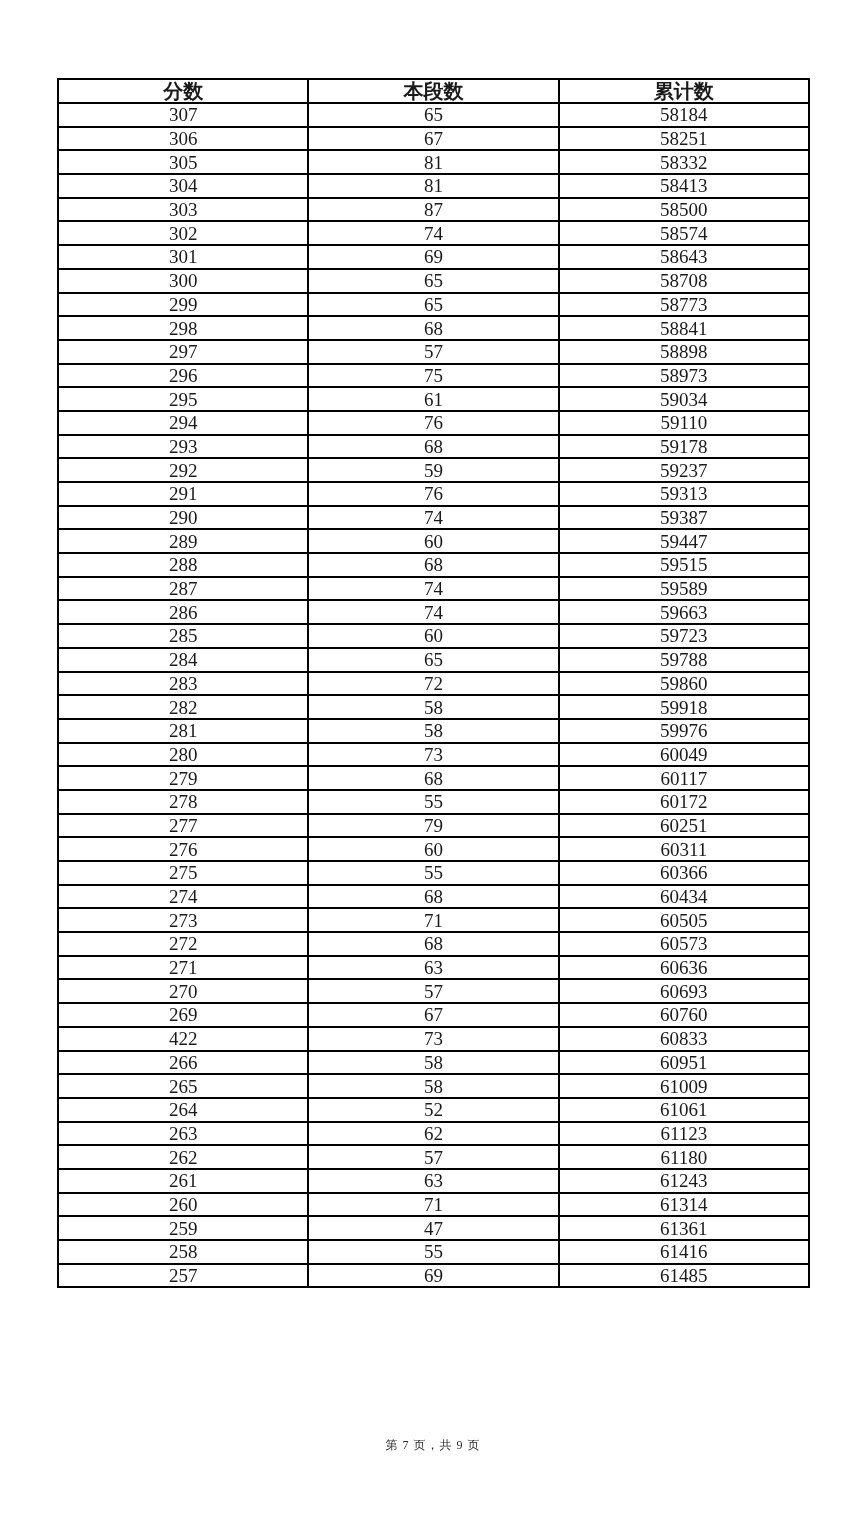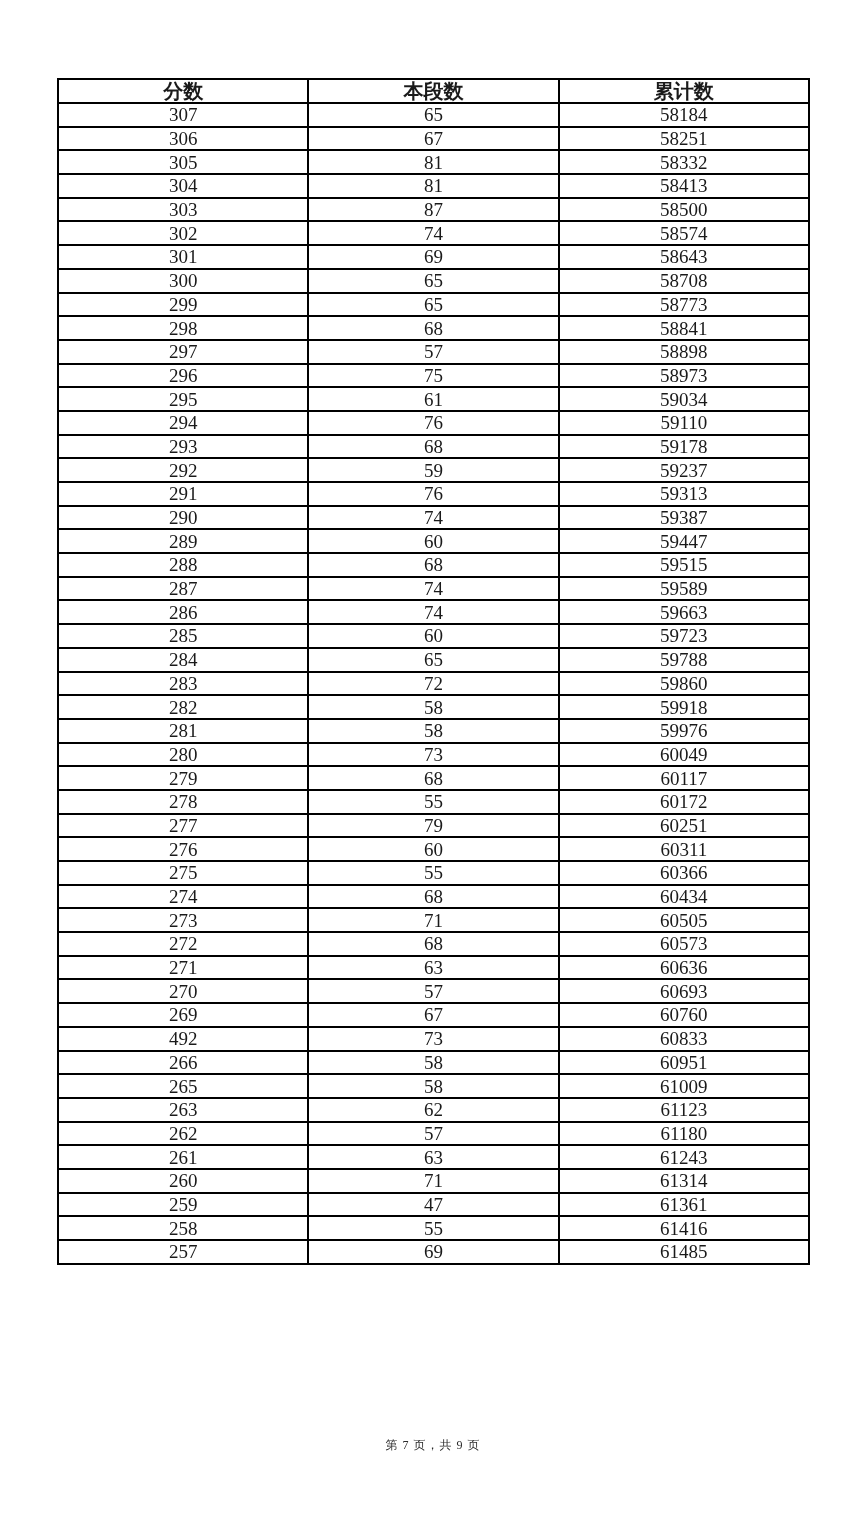--- a/index.html
+++ b/index.html
@@ -258,35 +258,40 @@
           <td>270</td>
           <td>57</td>
           <td>60693</td>
         </tr>
         <tr>
           <td>269</td>
           <td>67</td>
           <td>60760</td>
         </tr>
         <tr>
-          <td>492</td>
+          <td>422</td>
           <td>73</td>
           <td>60833</td>
         </tr>
         <tr>
           <td>266</td>
           <td>58</td>
           <td>60951</td>
         </tr>
         <tr>
           <td>265</td>
           <td>58</td>
           <td>61009</td>
         </tr>
         <tr>
+          <td>264</td>
+          <td>52</td>
+          <td>61061</td>
+        </tr>
+        <tr>
           <td>263</td>
           <td>62</td>
           <td>61123</td>
         </tr>
         <tr>
           <td>262</td>
           <td>57</td>
           <td>61180</td>
         </tr>
         <tr>

